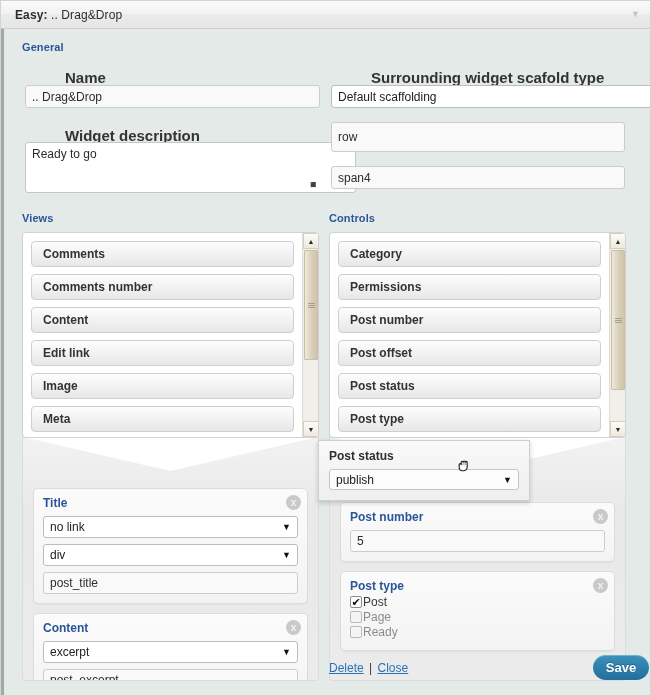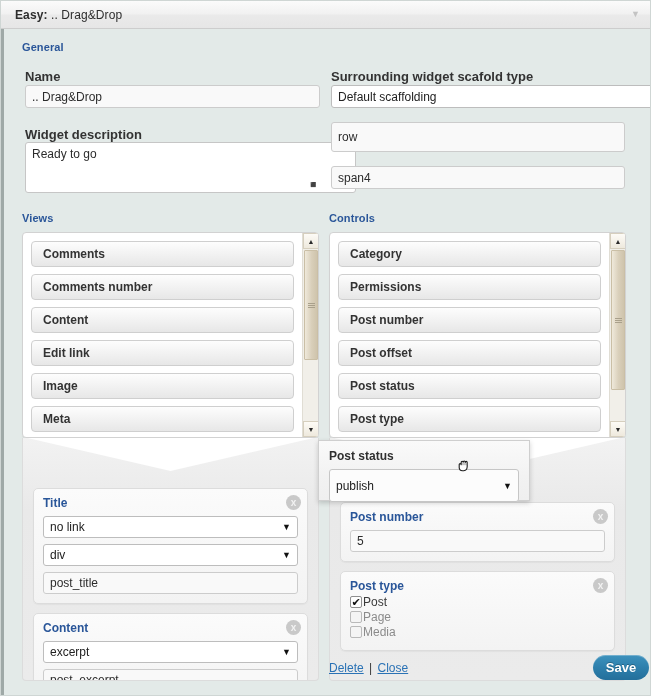--- a/index.html
+++ b/index.html
@@ -42,21 +42,21 @@
     width: 651px; height: 668px;
     background: #e3eae8;
     border-left: 3px solid #9fa9a7;
   }
 
   .section-title {
     color: #2a5699; font-size: 11px; font-weight: bold;
     letter-spacing: .1px;
   }
   .field-label {
-    color: #333333; font-size: 13px; font-weight: bold;
+    color: #333333; font-size: 15px; font-weight: bold; margin-left: 40px;
   }
 
   .txtinput {
     display: block;
     background: #f9f9f9;
     border: 1px solid #cccccc;
     border-radius: 3px;
     font-family: "Liberation Sans", sans-serif;
     font-size: 12px;
     color: #2c2c2c;
@@ -362,30 +362,30 @@
           <div class="cbrow">
             <span class="cbox">✔</span>
             <span class="lbl">Post</span>
           </div>
           <div class="cbrow dim">
             <span class="cbox off"></span>
             <span class="lbl">Page</span>
           </div>
           <div class="cbrow dim">
             <span class="cbox off"></span>
-            <span class="lbl">Media</span>
+            <span class="lbl">Ready</span>
           </div>
         </div>
 
       </div>
     </div>
 
     <div class="drag-float" style="left:314px;top:411px;width:212px;height:61px;">
       <div class="dt">Post status</div>
-      <div class="sel" style="height:33px;background:#fcfcfc;border-color:#c6c6c6;">
+      <div class="sel" style="height:21px;background:#fcfcfc;border-color:#c6c6c6;">
         <span class="cap">publish</span>
         <span class="arw">▼</span>
       </div>
       <div class="hand-cursor">
         <svg width="18" height="18" viewBox="0 0 18 18">
           <path d="M3.2 9.5 V7.6 a1 1 0 0 1 2 0 V5.2 a1 1 0 0 1 2 0 V5.0 a1 1 0 0 1 2 0 V5.4 a1 1 0 0 1 2 0 V9.3
                    c0 2.6 -1.1 4.4 -3.4 4.4 h-1.3 c-2 0 -3.3 -1.3 -3.3 -3.1 z" fill="#ffffff" stroke="#1d1d1d" stroke-width="1.1" stroke-linejoin="round"></path>
           <path d="M5.0 6.6 v1.6 M7.0 6.0 v2.2 M9.0 6.0 v2.2 M11.0 6.4 v1.8" stroke="#6f6f6f" stroke-width=".8"></path>
         </svg>
       </div>

